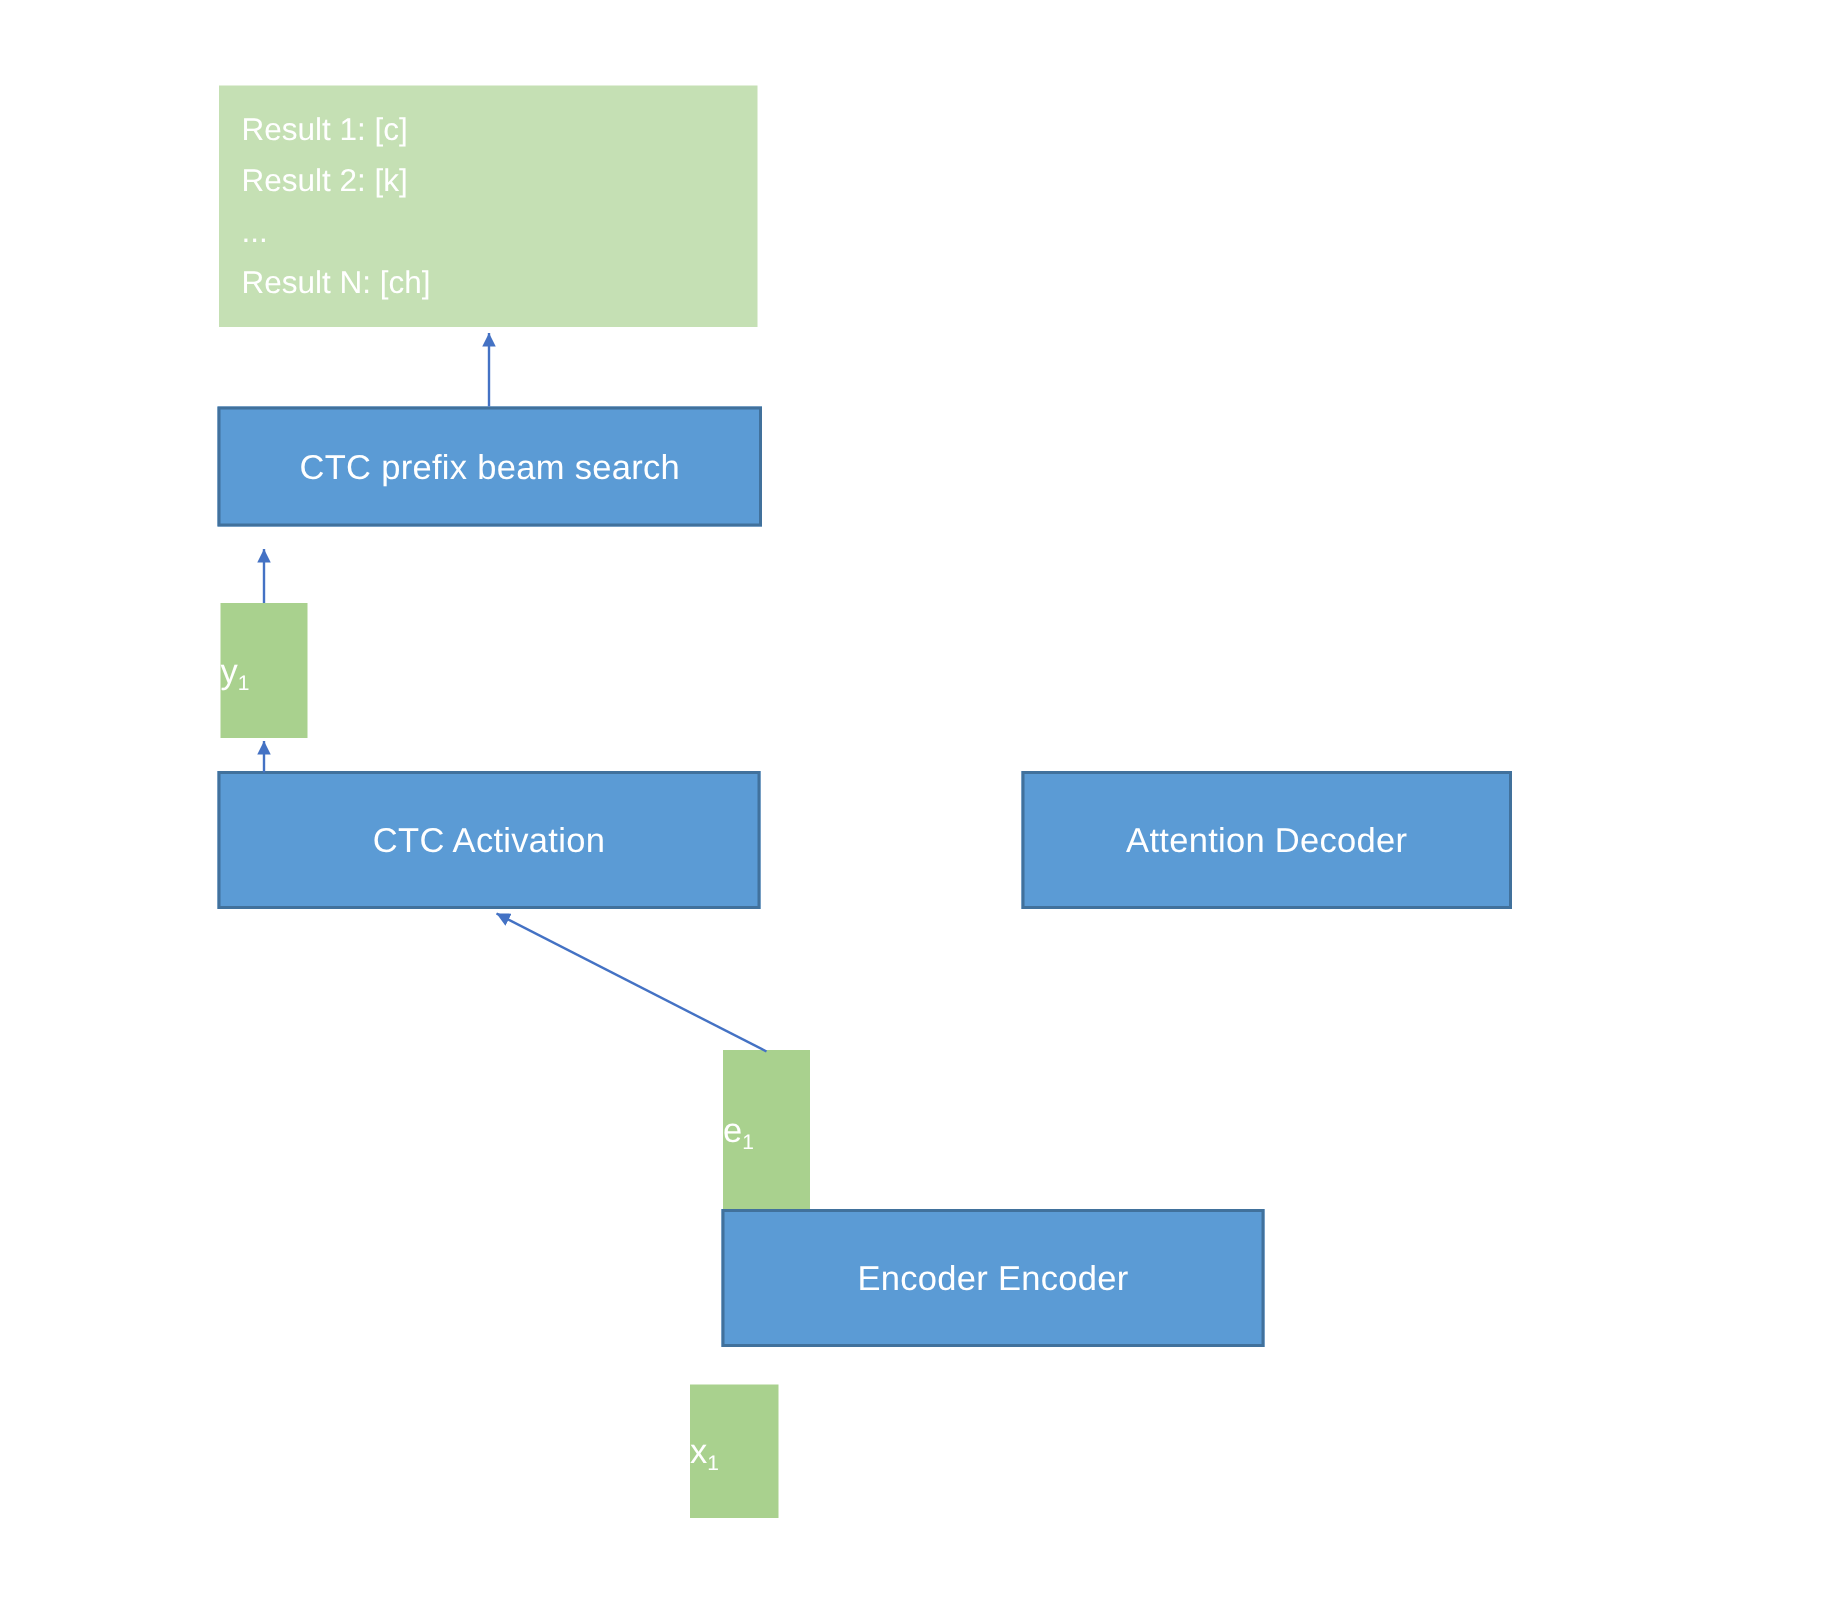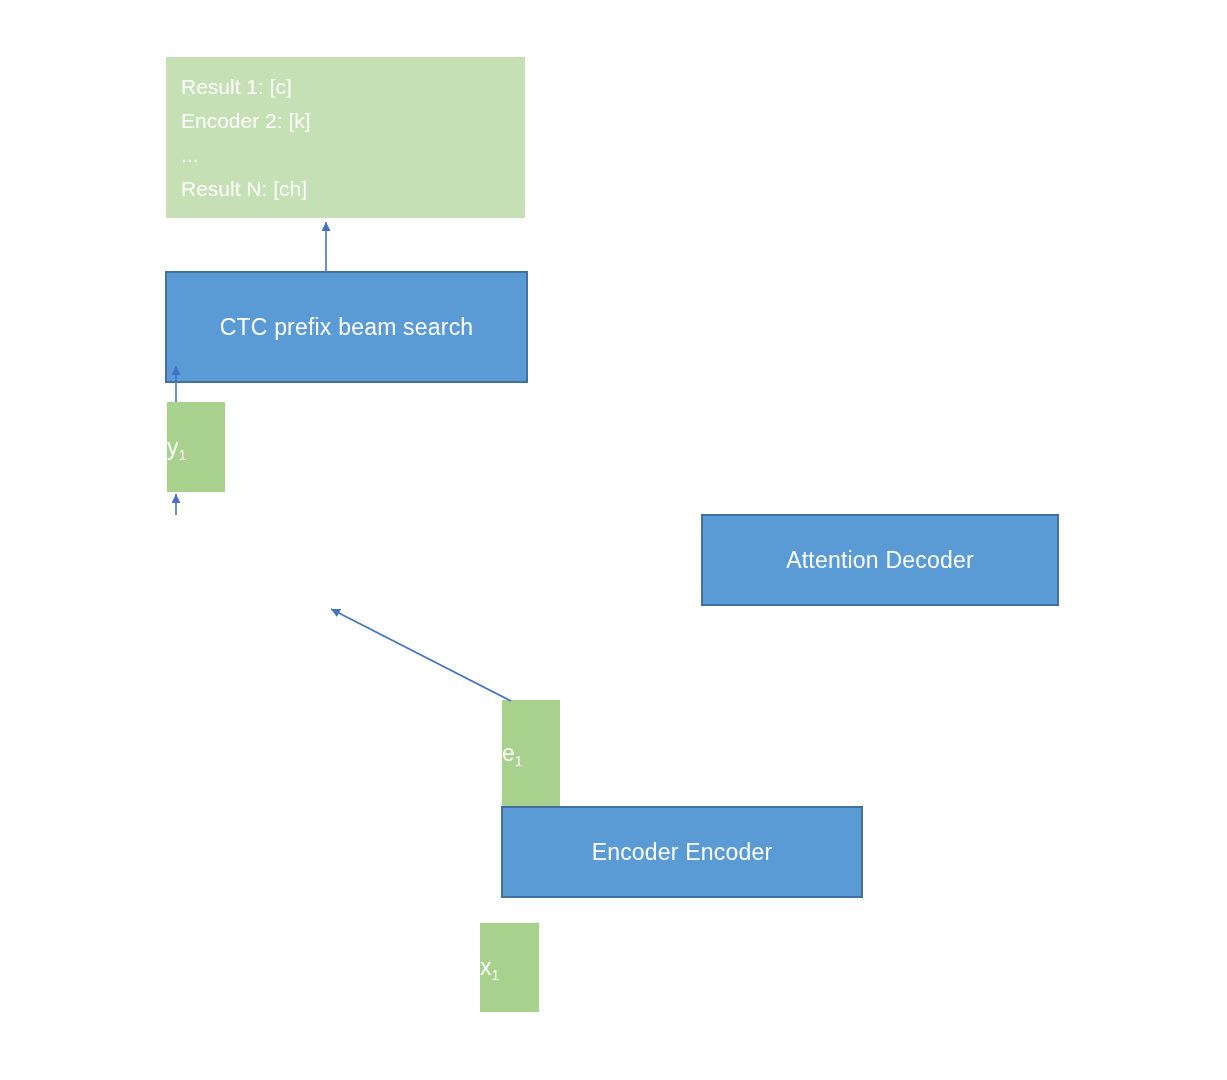--- a/index.html
+++ b/index.html
@@ -11,44 +11,44 @@
     --text:#ffffff;
     --background:#ffffff;
   }
   *{margin:0;padding:0;box-sizing:border-box;}
   html,body{width:1227px;height:1080px;background:var(--background);overflow:hidden;}
   body{font-family:"Liberation Sans","DejaVu Sans",sans-serif;position:relative;}
   .canvas{position:absolute;left:0;top:0;width:1227px;height:1080px;}
   .arrows{position:absolute;left:0;top:0;width:1227px;height:1080px;pointer-events:none;z-index:5;}
   .arrows line{stroke:var(--arrow);stroke-width:1.6;}
   .arrows marker path{fill:var(--arrow);}
-  .box{position:absolute;color:var(--text);z-index:2;margin-left:20px;}
+  .box{position:absolute;color:var(--text);z-index:2;}
   .box.blue{
     background:var(--blue-fill);
     border:2px solid var(--blue-border);
     display:flex;align-items:center;justify-content:center;
     font-size:23px;letter-spacing:0.2px;
   }
   .box.green-sm{
     background:var(--green-fill);
     display:flex;align-items:center;justify-content:flex-start;
     font-size:23px;
   }
   .box.light-green{
     background:var(--light-green-fill);
     font-size:21px;line-height:34px;
     padding:13px 0 0 15px;
   }
   .sub{font-size:14px;vertical-align:-5px;line-height:0;}
   
   .results-box   {left:146px; top:57px;  width:359px; height:161px;}
-  .prefix-box    {left:145px; top:271px; width:363px; height:112px;}
+  .prefix-box    {left:145px; top:271px; width:363px; height:80px;}
   .y1-box        {left:147px; top:402px; width:58px;  height:90px;}
   .activation-box{left:145px; top:514px; width:362px; height:92px;}
-  .attention-box {left:681px; top:514px; width:358px; height:92px;}
+  .attention-box {left:681px; top:514px; width:327px; height:92px;}
   .e1-box        {left:482px; top:700px; width:58px;  height:106px;}
   .encoder-box   {left:481px; top:806px; width:362px; height:92px;}
   .x1-box        {left:460px; top:923px; width:59px;  height:89px;}
 </style>
 </head>
 <body>
 
 <div class="canvas">
 
   <svg class="arrows" width="1227" height="1080" viewBox="0 0 1227 1080" xmlns="http://www.w3.org/2000/svg">
@@ -58,33 +58,36 @@
       </marker>
     </defs>
     <line x1="326" y1="271" x2="326" y2="222" marker-end="url(#ah)"></line>
     <line x1="176" y1="402" x2="176" y2="366" marker-end="url(#ah)"></line>
     <line x1="176" y1="515" x2="176" y2="494" marker-end="url(#ah)"></line>
     <line x1="511" y1="701" x2="331" y2="609" marker-end="url(#ah)"></line>
   </svg>
 
   <div class="box light-green results-box">
     <div>Result 1: [c]</div>
-    <div>Encoder 2: [k]</div>
+    <div>Result 2: [k]</div>
     <div>...</div>
     <div>Result N: [ch]</div>
   </div>
 
   <div class="box blue prefix-box">
     <span>CTC prefix beam search</span>
   </div>
 
   <div class="box green-sm y1-box">
     <span><span>y</span><span class="sub">1</span></span>
   </div>
 
+  <div class="box blue activation-box">
+    <span>CTC Activation</span>
+  </div>
 
   <div class="box blue attention-box">
     <span>Attention Decoder</span>
   </div>
 
   <div class="box green-sm e1-box">
     <span><span>e</span><span class="sub">1</span></span>
   </div>
 
   <div class="box blue encoder-box">

